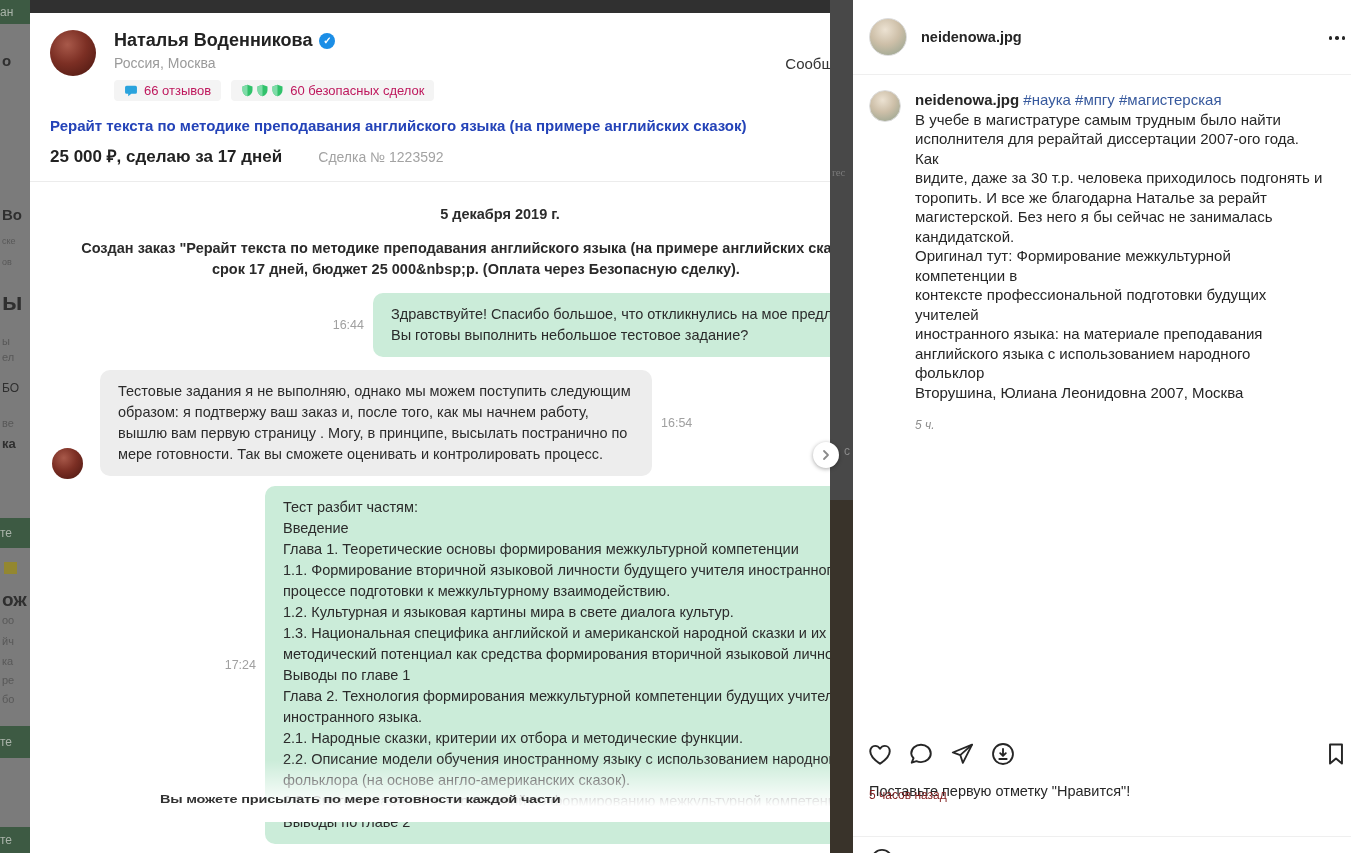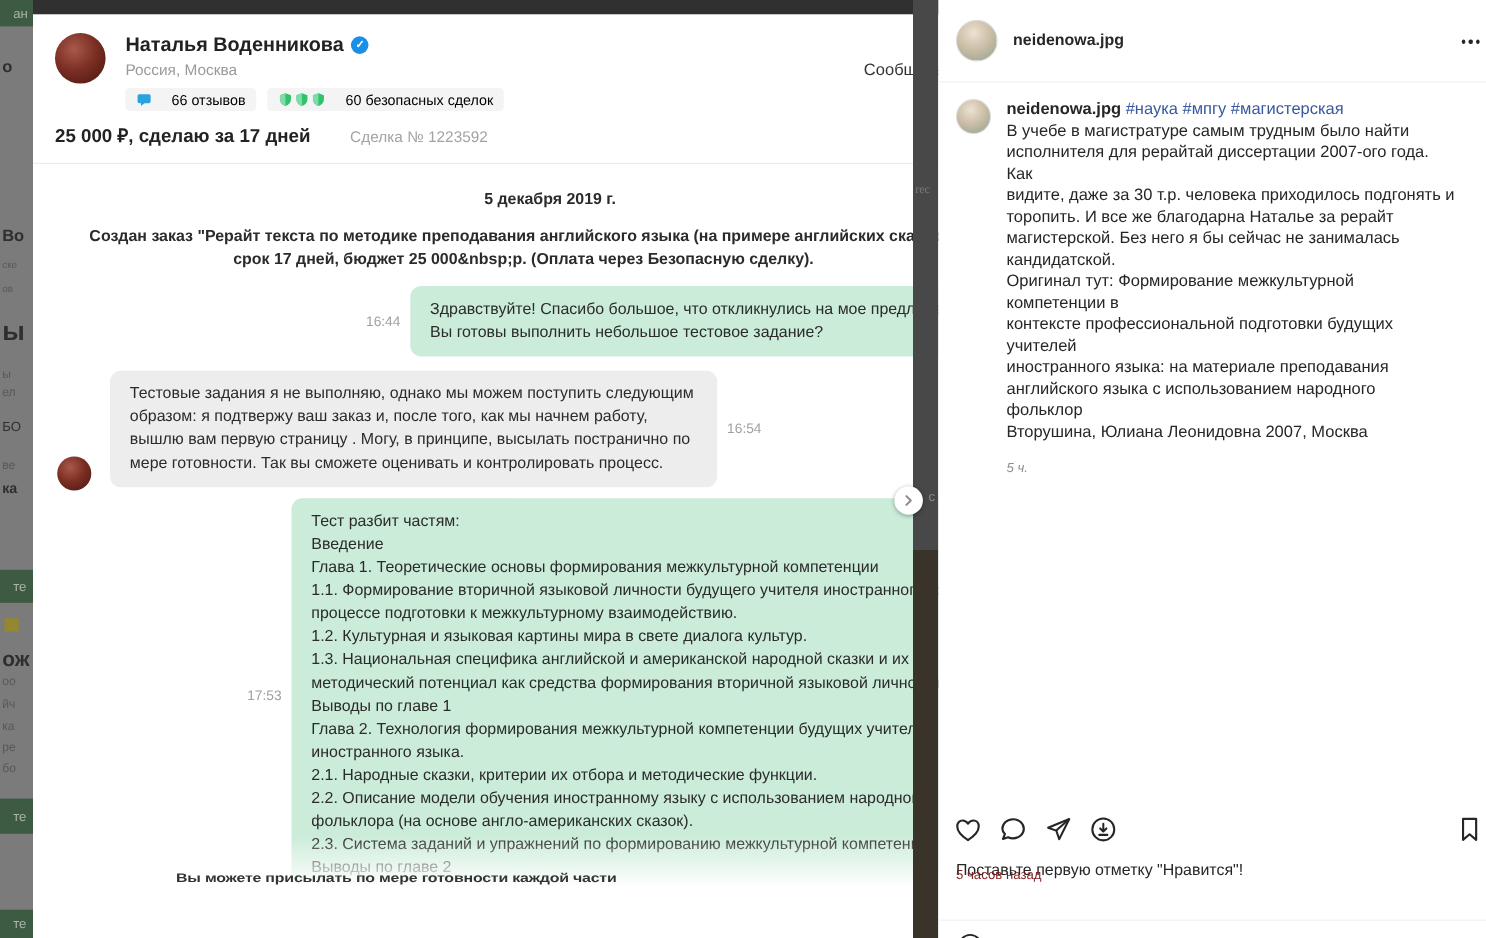--- a/index.html
+++ b/index.html
@@ -4,42 +4,42 @@
 <style>
   * { margin:0; padding:0; box-sizing:border-box; }
   html,body { width:1351px; height:853px; overflow:hidden; }
   body { position:relative; background:#454545; font-family:"Liberation Sans", sans-serif; }
 
   
   .media { position:absolute; left:0; top:0; width:853px; height:853px; background:#454545; }
   .top-strip { position:absolute; left:30px; top:0; width:800px; height:13px; background:#303030; }
   .left-col { position:absolute; left:0; top:0; width:30px; height:853px; background:#7b7b7b; overflow:hidden; }
   .frag { position:absolute; left:2px; white-space:nowrap; font-weight:400; }
-  .frag.bar { left:0; width:38px; background:#3d5a43; color:#aab4aa; font-size:12px; display:flex; align-items:center; padding-left:12px; }
+  .frag.bar { left:0; width:38px; background:#3d5a43; color:#aab4aa; font-size:12px; display:flex; align-items:center; padding-left:0; }
   .frag.mark { left:4px; width:13px; height:12px; background:#938730; }
   .f-dark { color:#2f2f2f; } .f-gray { color:#585858; } .f-blue { color:#3d5e86;margin-left:44px; }
   .f-bold { font-weight:700; }
   .f-9{font-size:9px;} .f-11{font-size:11px;} .f-12{font-size:12px;} .f-13{font-size:13px;}
   .f-15{font-size:15px;} .f-19{font-size:19px;} .f-24{font-size:24px;}
   .right-strip { position:absolute; left:830px; top:0; width:23px; height:853px; background:#484848; overflow:hidden; }
   .right-strip .photo { position:absolute; left:0; right:0; top:500px; bottom:0; background:#39332a; }
   .rs-frag { position:absolute; color:#7a7a7a; font-size:11px; white-space:nowrap; }
 
   
   .shot { position:absolute; left:30px; top:13px; width:940px; height:840px; background:#fff; overflow:hidden; color:#333; }
   .shot-header { position:relative; padding:17px 20px 14px 20px; border-bottom:1px solid #ececec; }
   .p-avatar { position:absolute; left:20px; top:17px; width:46px; height:46px; border-radius:50%;
               background:radial-gradient(circle at 38% 32%, #a8594a 0%, #7c2f24 45%, #47150f 100%); }
   .p-name { margin-left:64px; font-size:18px; font-weight:700; color:#222; display:flex; align-items:center; gap:7px; }
   .verified { width:16px; height:16px; border-radius:50%; background:#1b8ee6; color:#fff; font-size:10px;
               display:flex; align-items:center; justify-content:center; flex:none; }
   .p-loc { margin-left:64px; margin-top:4px; font-size:14px; color:#9a9a9a; }
   .badges { margin-left:64px; margin-top:9px; display:flex; gap:10px; }
-  .pill { background:#f4f4f4; border-radius:4px; padding:0 10px; font-size:13px; color:#000000;
-          display:flex; align-items:center; gap:18px; height:21px; }
+  .pill { background:#f4f4f4; border-radius:4px; padding:0 10px; font-size:13px; color:#be185d;
+          display:flex; align-items:center; gap:6px; height:21px; }
   .shield-group { display:flex; gap:2px; }
   .report { position:absolute; right:28px; top:42px; font-size:15px; color:#333; cursor:pointer; }
   .order-title { margin:16px 0 0 0; font-size:15px; font-weight:700; color:#2443b8; white-space:nowrap; overflow:hidden; cursor:pointer; }
   .price-row { margin-top:10px; font-size:17px; font-weight:700; color:#222; display:flex; align-items:baseline; }
   .deal-no { font-weight:400; font-size:14px; color:#a3a3a3; margin-left:36px; }
 
   .chat { position:relative; padding-top:18px; }
   .chat-date { text-align:center; font-weight:700; font-size:14.5px; margin-top:6px; color:#2b2b2b; }
   .system { display:flex; align-items:flex-end; padding:0 50px 0 35px; margin-top:16px; }
   .system-text { flex:1; text-align:center; font-weight:600; font-size:14.5px; line-height:21px; color:#2b2b2b; padding:0 10px; }
@@ -160,20 +160,21 @@
               </svg>
             <svg width="13" height="14" viewBox="0 0 13 14">
                 <path d="M6.5 .8l5 1.8v3.7c0 3-2.1 5.3-5 6-2.9-.7-5-3-5-6V2.6l5-1.8z" fill="#31c26b"></path>
                 <path d="M6.5 .8v11.5c-2.9-.7-5-3-5-6V2.6l5-1.8z" fill="#7fdca8"></path>
               </svg>
           </span>
           <span>60 безопасных сделок</span>
         </div>
       </div>
       <div class="report">Сообщить о проблеме</div>
+      <div class="order-title">Рерайт текста по методике преподавания английского языка (на примере английских сказок)</div>
       <div class="price-row">
         <span>25 000 ₽, сделаю за 17 дней</span>
         <span class="deal-no">Сделка № 1223592</span>
       </div>
     </div>
 
     <div class="chat">
       <div class="chat-date">5 декабря 2019 г.</div>
       <div class="system">
         <div class="system-text">Создан заказ "Рерайт текста по методике преподавания английского языка (на примере английских сказок)", срок 17 дней, бюджет 25 000&amp;nbsp;р. (Оплата через Безопасную сделку).</div>
@@ -185,21 +186,21 @@
         <div class="bubble green b1">Здравствуйте! Спасибо большое, что откликнулись на мое предложение. Вы готовы выполнить небольшое тестовое задание?</div>
       </div>
 
       <div class="row left">
         <div class="msg-avatar"></div>
         <div class="bubble gray b2">Тестовые задания я не выполняю, однако мы можем поступить следующим образом: я подтвержу ваш заказ и, после того, как мы начнем работу, вышлю вам первую страницу . Могу, в принципе, высылать постранично по мере готовности. Так вы сможете оценивать и контролировать процесс.</div>
         <span class="time trail">16:54</span>
       </div>
 
       <div class="row right" style="margin-top:10px">
-        <span class="time lead">17:53</span>
+        <span class="time lead">17:24</span>
         <div class="bubble green b3">Тест разбит частям:
 Введение
 Глава 1. Теоретические основы формирования межкультурной компетенции
 1.1. Формирование вторичной языковой личности будущего учителя иностранного языка в процессе подготовки к межкультурному взаимодействию.
 1.2. Культурная и языковая картины мира в свете диалога культур.
 1.3. Национальная специфика английской и американской народной сказки и их методический потенциал как средства формирования вторичной языковой личности.
 Выводы по главе 1
 Глава 2. Технология формирования межкультурной компетенции будущих учителей иностранного языка.
 2.1. Народные сказки, критерии их отбора и методические функции.
 2.2. Описание модели обучения иностранному языку с использованием народного фольклора (на основе англо-американских сказок).

